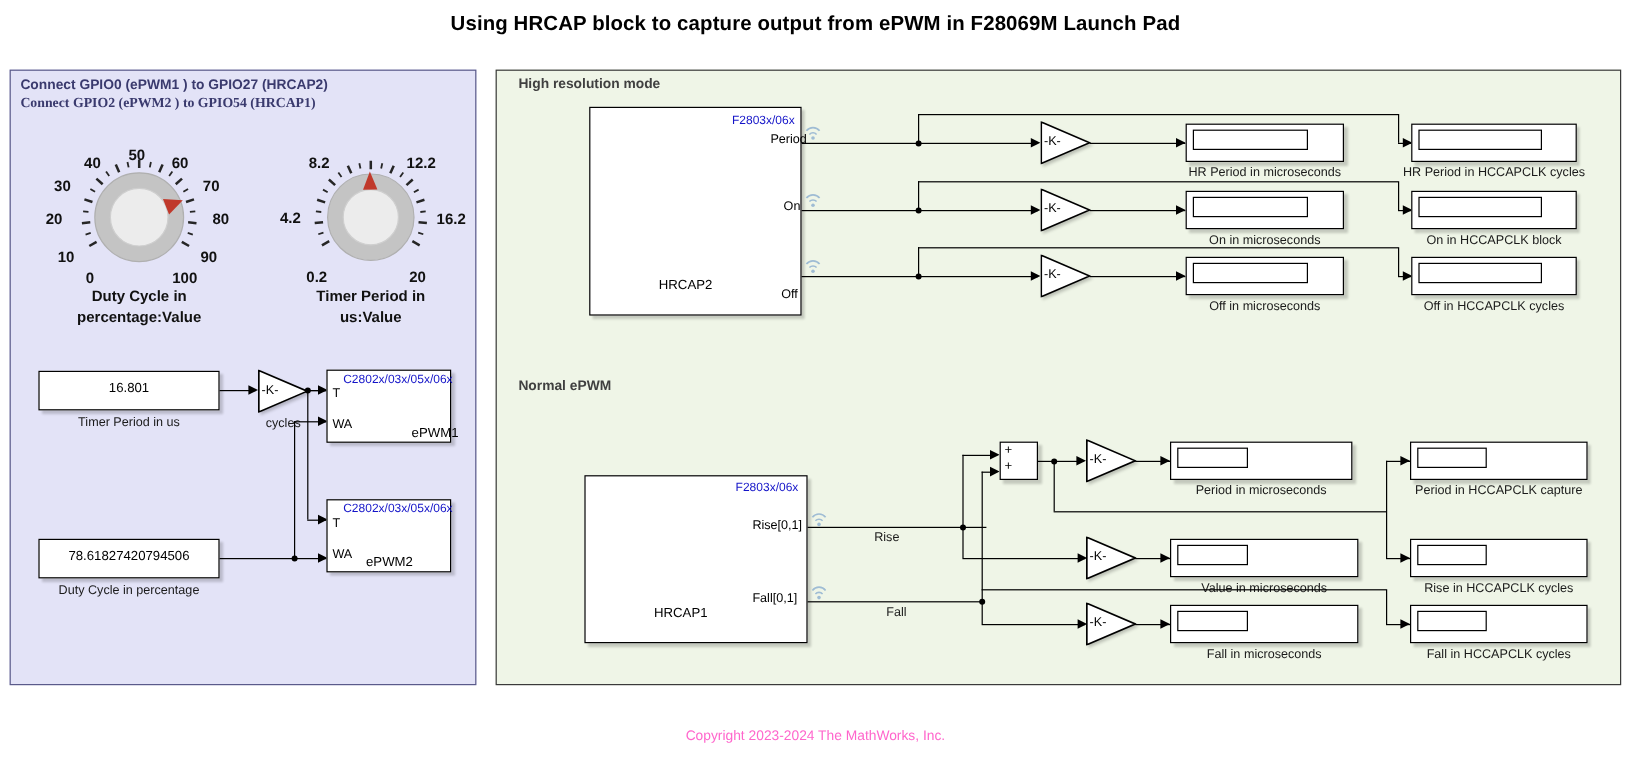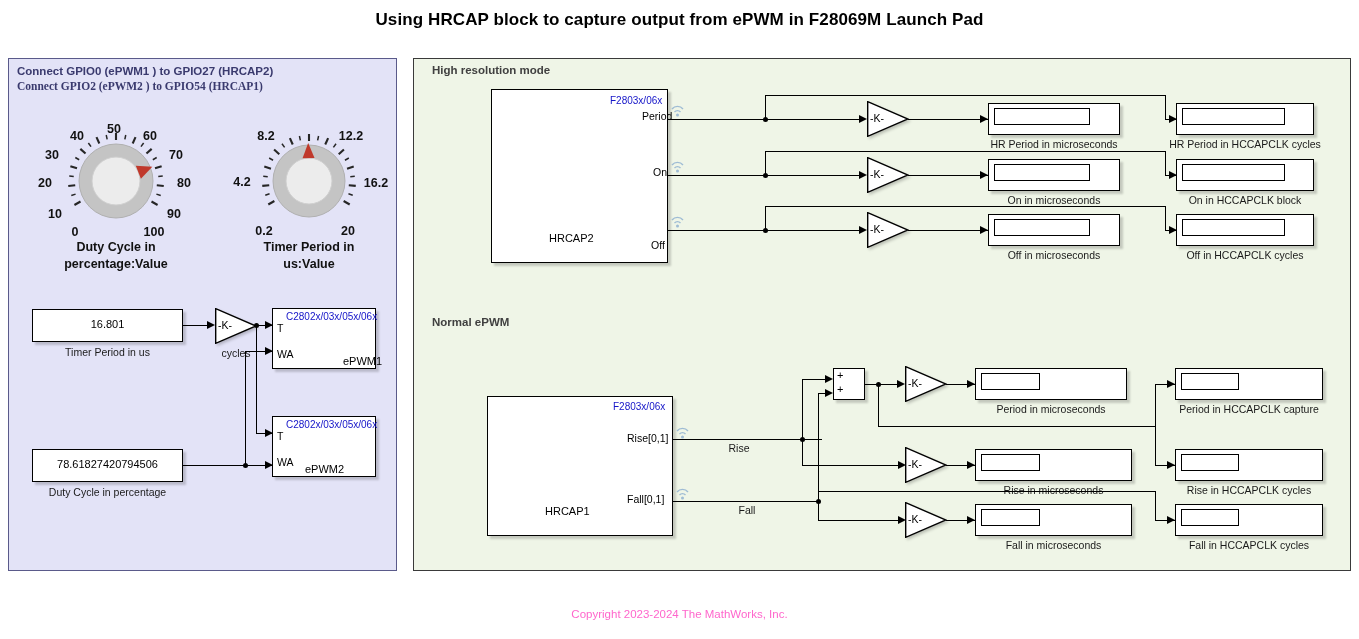--- a/index.html
+++ b/index.html
@@ -415,21 +415,21 @@
     <svg width="42" height="36">
         <polygon points="0.7,0.7 41,18 0.7,35.3" fill="none" stroke="#000" stroke-width="1.4"></polygon>
       </svg>
     <div class="glabel">-K-</div>
   </div>
   <div class="wire-h" style="left:532px;top:406px;width:29px;"></div>
   <div class="arrow" style="left:553px;top:402px;"></div>
   <div class="sblock" style="left:561px;top:390px;width:157px;height:32px;">
     <div class="disp-field" style="left:5px;top:4px;width:59px;height:17px;"></div>
   </div>
-  <div class="blk-caption" style="left:561px;top:425px;width:157px;">Rise in microseconds</div>
+  <div class="blk-caption" style="left:561px;top:425px;width:157px;">Value in microseconds</div>
   <div class="wire-h" style="left:741px;top:406px;width:20px;"></div>
   <div class="arrow" style="left:753px;top:402px;"></div>
   <div class="sblock" style="left:761px;top:390px;width:148px;height:32px;">
     <div class="disp-field" style="left:5px;top:4px;width:58px;height:17px;"></div>
   </div>
   <div class="blk-caption" style="left:755px;top:425px;width:160px;">Rise in HCCAPCLK cycles</div>
 
   <div class="gain" style="left:491px;top:443px;">
     <div class="tri"></div>
     <svg width="42" height="36">

